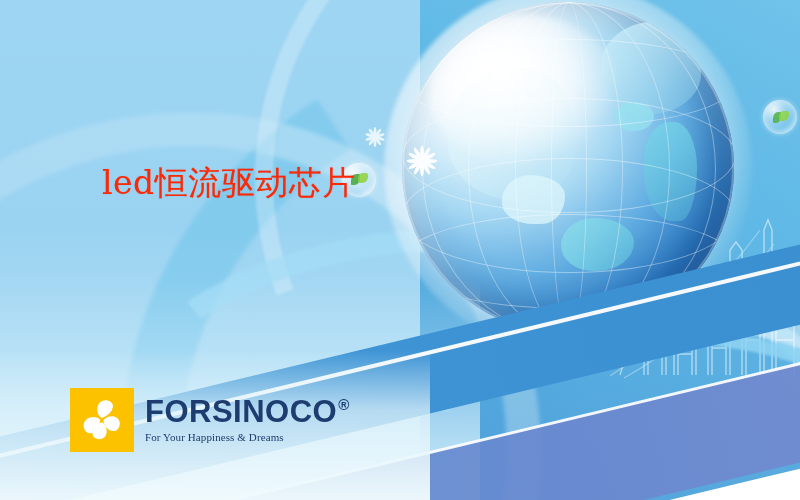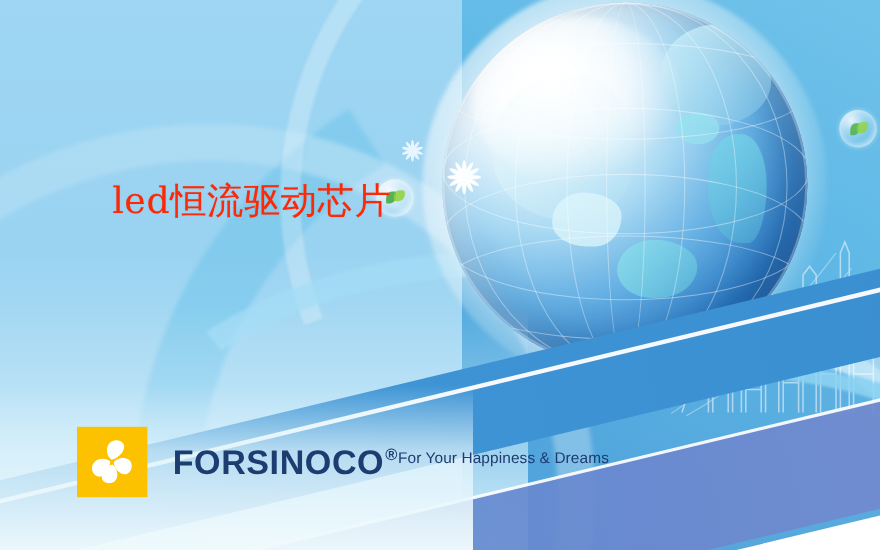--- a/index.html
+++ b/index.html
@@ -359,44 +359,44 @@
     align-items: center;
   }
   #logo-mark {
     width: 64px;
     height: 64px;
     background: #fcc200;
     flex: 0 0 auto;
   }
   #logo-mark svg { display: block; }
   #logo-text {
-    margin-left: 23px;
+    margin-left: 11px;
     display: flex;
-    flex-direction: row;
+    flex-direction: column;
     justify-content: center;
   }
   #logo-wordmark {
     font-family: "Liberation Sans", sans-serif;
     font-weight: bold;
     font-size: 31px;
     letter-spacing: .5px;
     color: #1d3c70;
     line-height: 1;
     display: flex;
     align-items: flex-start;
   }
   #logo-reg {
     font-size: 15px;
     line-height: 1;
     margin-left: 1px;
     margin-top: 1px;
   }
   #logo-tagline {
-    font-family: Liberation Sans, sans-serif;
-    font-size: 14px;
+    font-family: Liberation Serif, serif;
+    font-size: 11px;
     color: #1d3c70;
     line-height: 1.1;
     margin-top: 4px;
     letter-spacing: .1px;
   }
 </style>
 </head>
 <body>
 
 <div id="banner">

